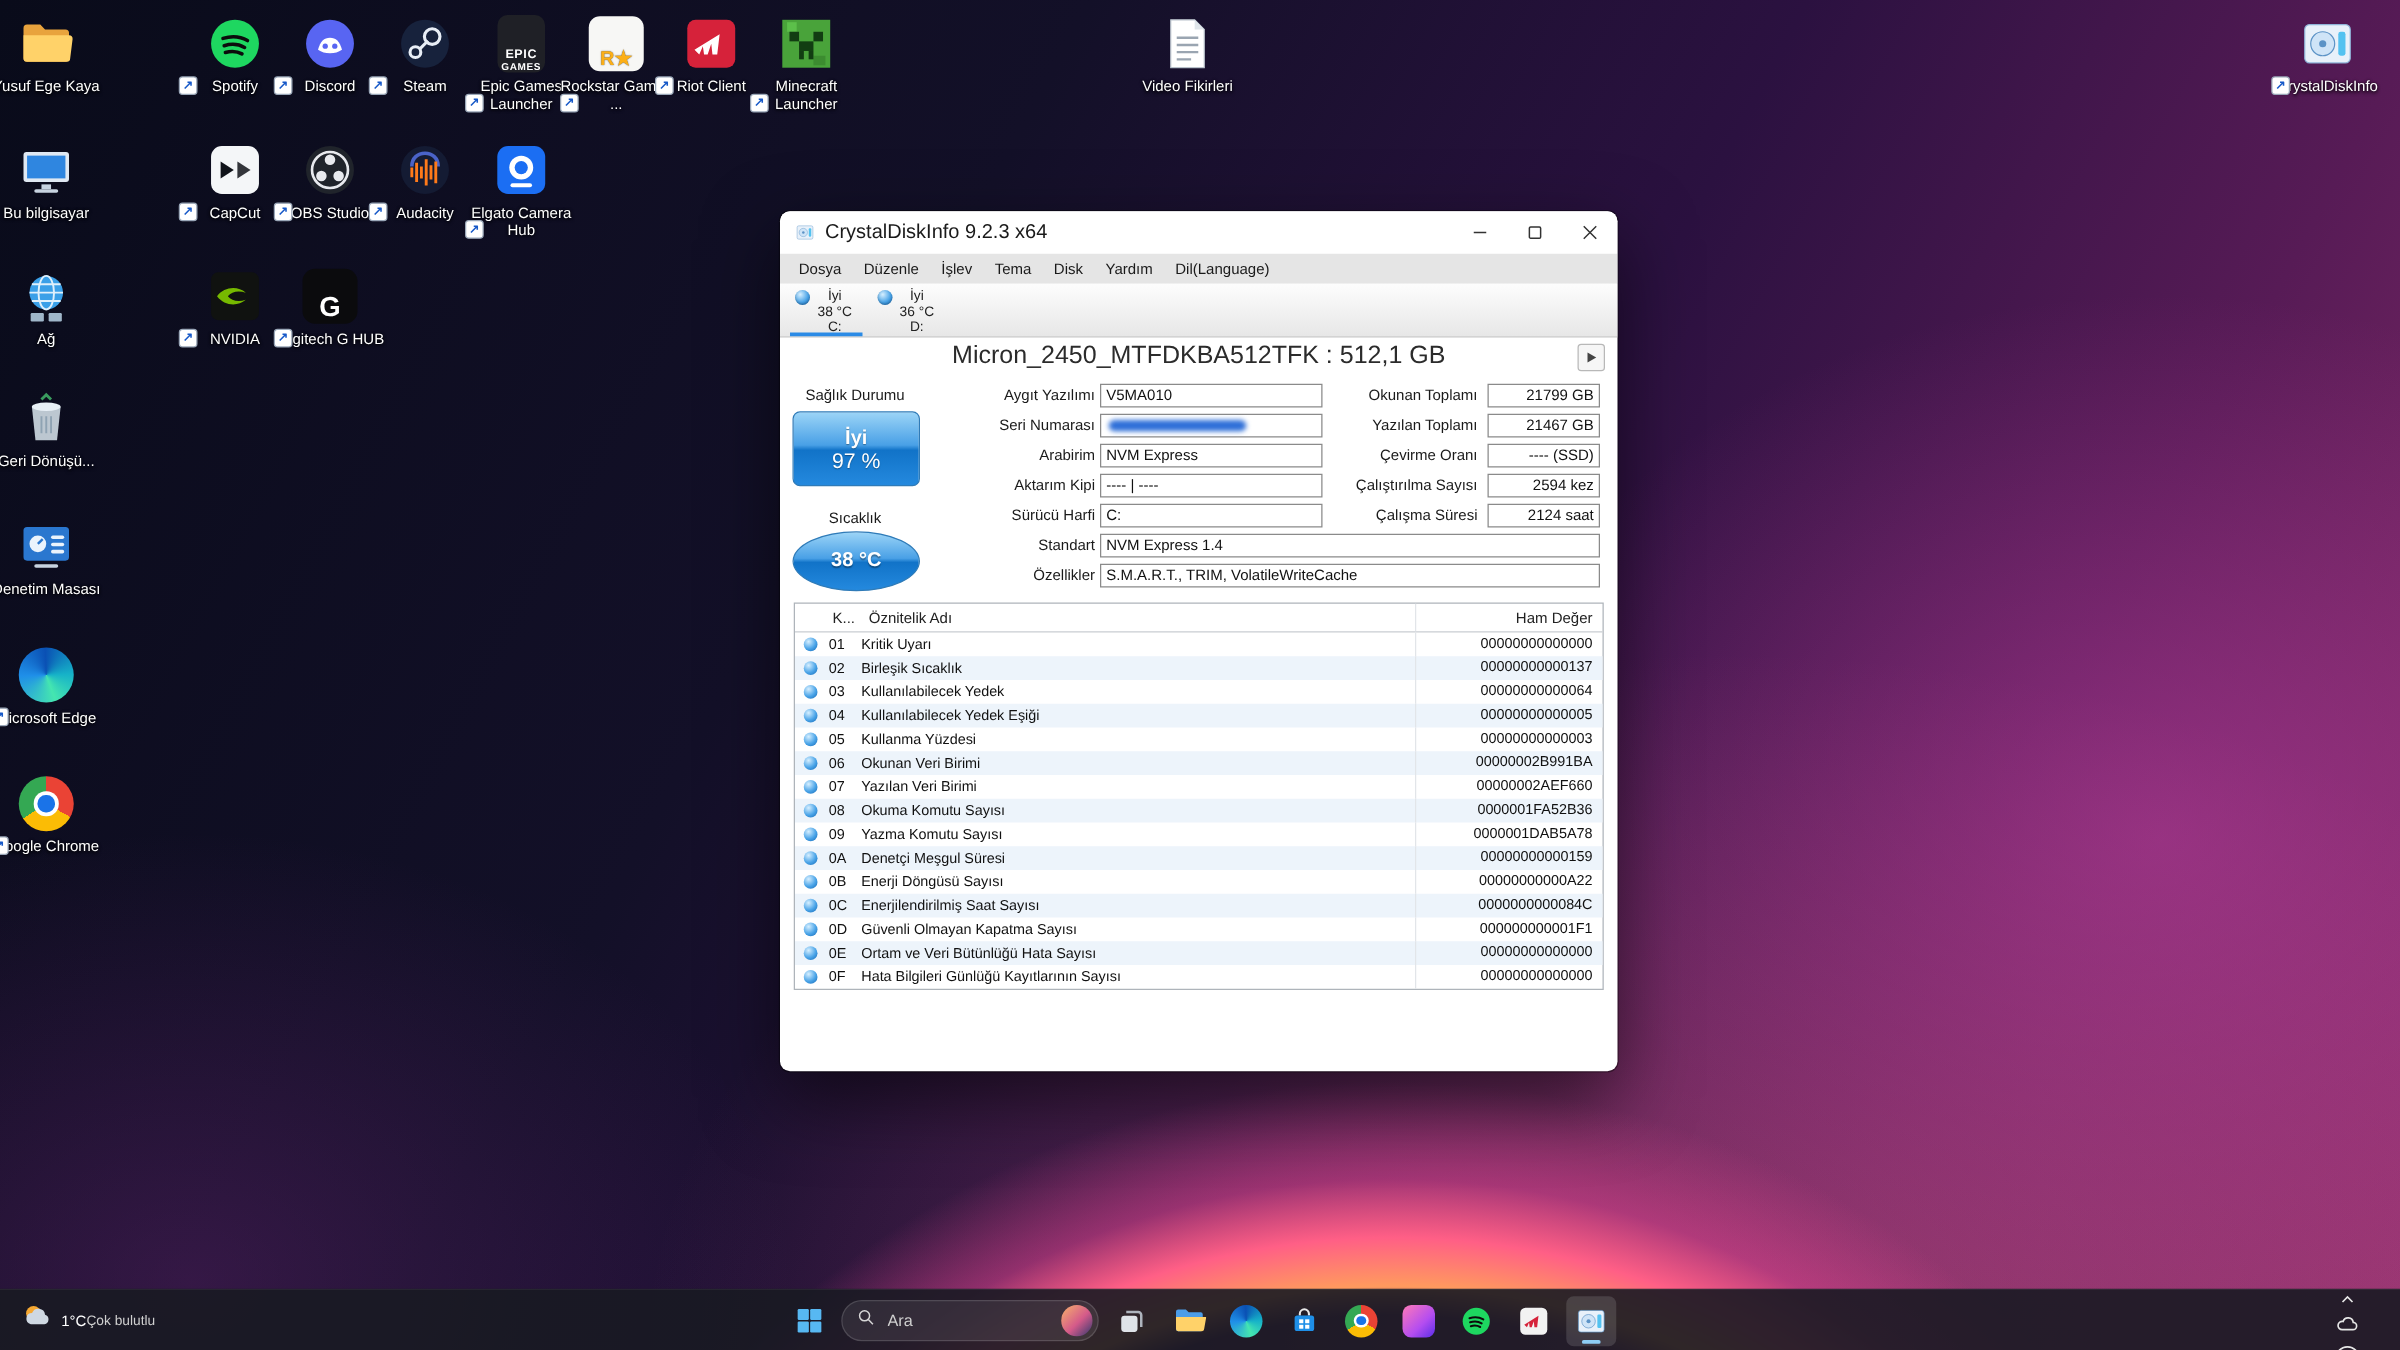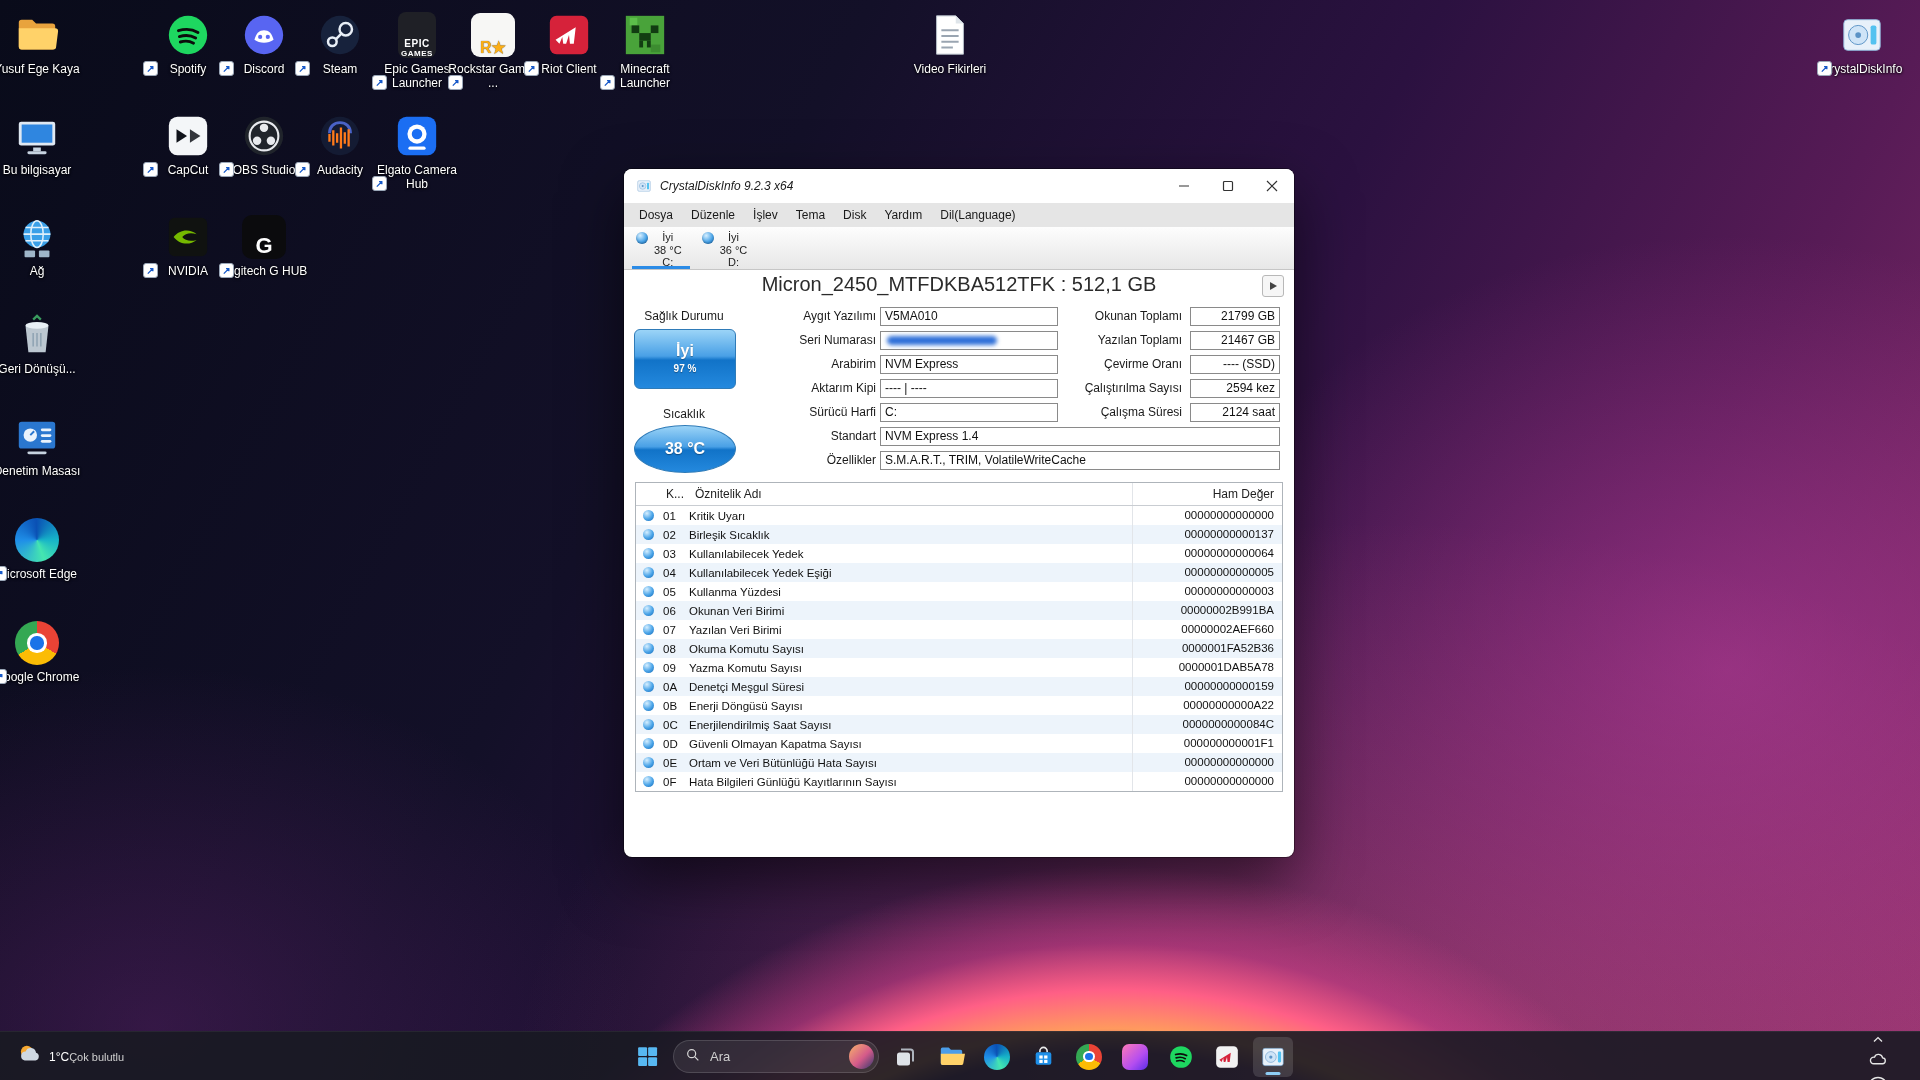--- a/index.html
+++ b/index.html
@@ -25,41 +25,41 @@
   .ic-chrome{width:44px;height:44px;border-radius:50%;position:relative;
     background:conic-gradient(#ea4335 0 33%,#fbbc05 33% 66%,#34a853 66% 100%);}
   .ic-chrome::after{content:"";position:absolute;inset:28%;background:#fff;border-radius:50%;}
   .ic-chrome::before{content:"";position:absolute;inset:35%;background:#1a73e8;border-radius:50%;z-index:2;}
   .ic-pink{width:26px;height:26px;border-radius:7px;background:linear-gradient(135deg,#ff7ab8,#b44df0 60%,#5a2ee8);}
   
   .win{position:absolute;left:624px;top:169px;width:670px;height:688px;background:#fff;border-radius:8px;
     box-shadow:0 22px 60px rgba(0,0,0,.55),0 0 0 1px rgba(0,0,0,.35);overflow:hidden;font-size:12px;color:#1a1a1a;}
   .titlebar{position:absolute;left:0;top:0;right:0;height:34px;background:#fff;display:flex;align-items:center;}
   .titlebar .appicon{margin:0 8px 0 12px;display:flex;}
-  .titlebar .ttl{font-size:12px;color:#1a1a1a;flex:1;font-style:italic;}
+  .titlebar .ttl{font-size:16px;color:#1a1a1a;flex:1;}
   .capbtns{display:flex;height:100%;}
   .capbtn{width:44px;height:100%;display:flex;align-items:center;justify-content:center;}
   .menubar{position:absolute;left:0;top:34px;right:0;height:24px;display:flex;align-items:center;background:#e5e5e5;padding-left:6px;}
   .menubar span{padding:0 9px;font-size:12px;color:#1a1a1a;}
   .drivebar{position:absolute;left:0;top:58px;right:0;height:42px;background:linear-gradient(#fdfdfd,#e7e7e7);
     border-bottom:1px solid #c6c6c6;display:flex;align-items:stretch;padding-left:4px;}
   .drive{position:relative;display:flex;align-items:flex-start;gap:6px;padding:4px 12px 2px 8px;}
   .drive.selected::after{content:"";position:absolute;left:4px;right:4px;bottom:0;height:3px;background:#2b8be6;}
   .orb{width:12px;height:12px;border-radius:50%;margin-top:1px;
     background:radial-gradient(circle at 35% 30%,#d6efff,#4aa4e8 55%,#1266b4);box-shadow:inset 0 -1px 2px rgba(0,0,0,.25);}
   .dtxt{display:flex;flex-direction:column;align-items:center;font-size:11px;line-height:12.5px;color:#222;}
   .model{position:absolute;left:0;top:104px;width:100%;text-align:center;font-size:20px;font-weight:500;color:#2b2b2b;}
   .playbtn{position:absolute;left:638px;top:106px;width:20px;height:20px;border:1px solid #b8b8b8;border-radius:3px;
     background:#f6f6f6;display:flex;align-items:center;justify-content:center;}
   .seclabel{position:absolute;left:0;width:120px;text-align:center;font-size:12px;color:#1a1a1a;}
   .healthbtn{position:absolute;left:10px;top:160px;width:100px;height:58px;border-radius:6px;border:1px solid #2f7bb8;
     background:linear-gradient(#9bd4f7 0%,#49a0e6 45%,#1173c8 52%,#2489de 100%);
     display:flex;flex-direction:column;align-items:center;justify-content:center;color:#fff;text-shadow:0 1px 1px rgba(0,0,0,.35);}
   .healthbtn .hs{font-size:16px;font-weight:bold;line-height:19px;}
-  .healthbtn .hp{font-size:10px;font-weight:bold;line-height:17px;}
+  .healthbtn .hp{font-size:17px;font-weight:normal;line-height:17px;}
   .tempbtn{position:absolute;left:10px;top:256px;width:100px;height:46px;border-radius:50%;border:1px solid #2f7bb8;
     background:linear-gradient(#9bd4f7 0%,#49a0e6 45%,#1173c8 52%,#2489de 100%);
     display:flex;align-items:center;justify-content:center;color:#fff;font-size:16px;font-weight:bold;text-shadow:0 1px 1px rgba(0,0,0,.35);}
   .flabel{position:absolute;left:130px;width:122px;text-align:right;font-size:12px;line-height:19px;color:#1a1a1a;}
   .flabel-r{position:absolute;left:438px;width:120px;text-align:right;font-size:12px;line-height:19px;color:#1a1a1a;}
   .fbox{position:absolute;left:256px;width:178px;height:19px;border:1px solid #8a8a8a;background:#fff;
     font-size:12px;line-height:17px;padding:0 4px;box-sizing:border-box;color:#111;}
   .fbox-r{left:566px;width:90px;text-align:right;}
   .fbox-w{width:400px;}
   .redact{position:absolute;left:6px;top:4px;width:110px;height:9px;border-radius:5px;background:#2e6fd8;filter:blur(2px);}

